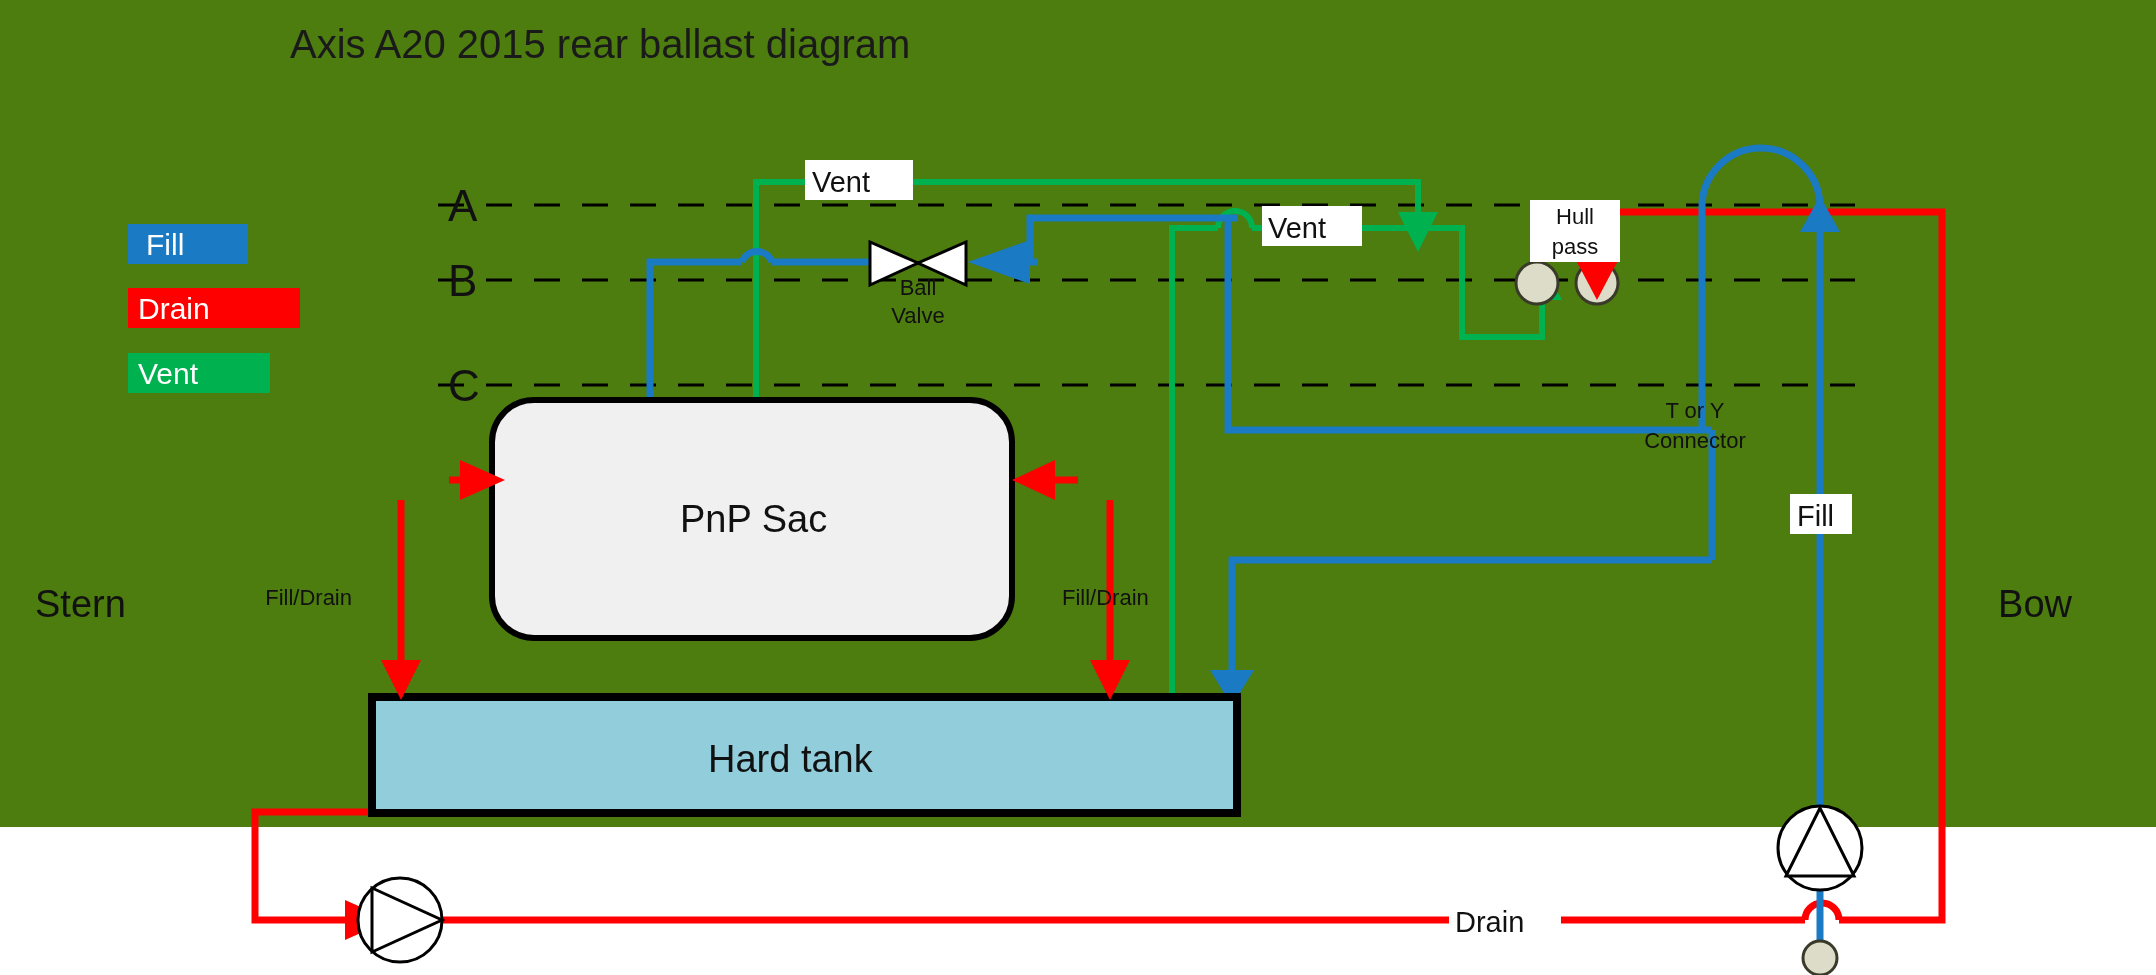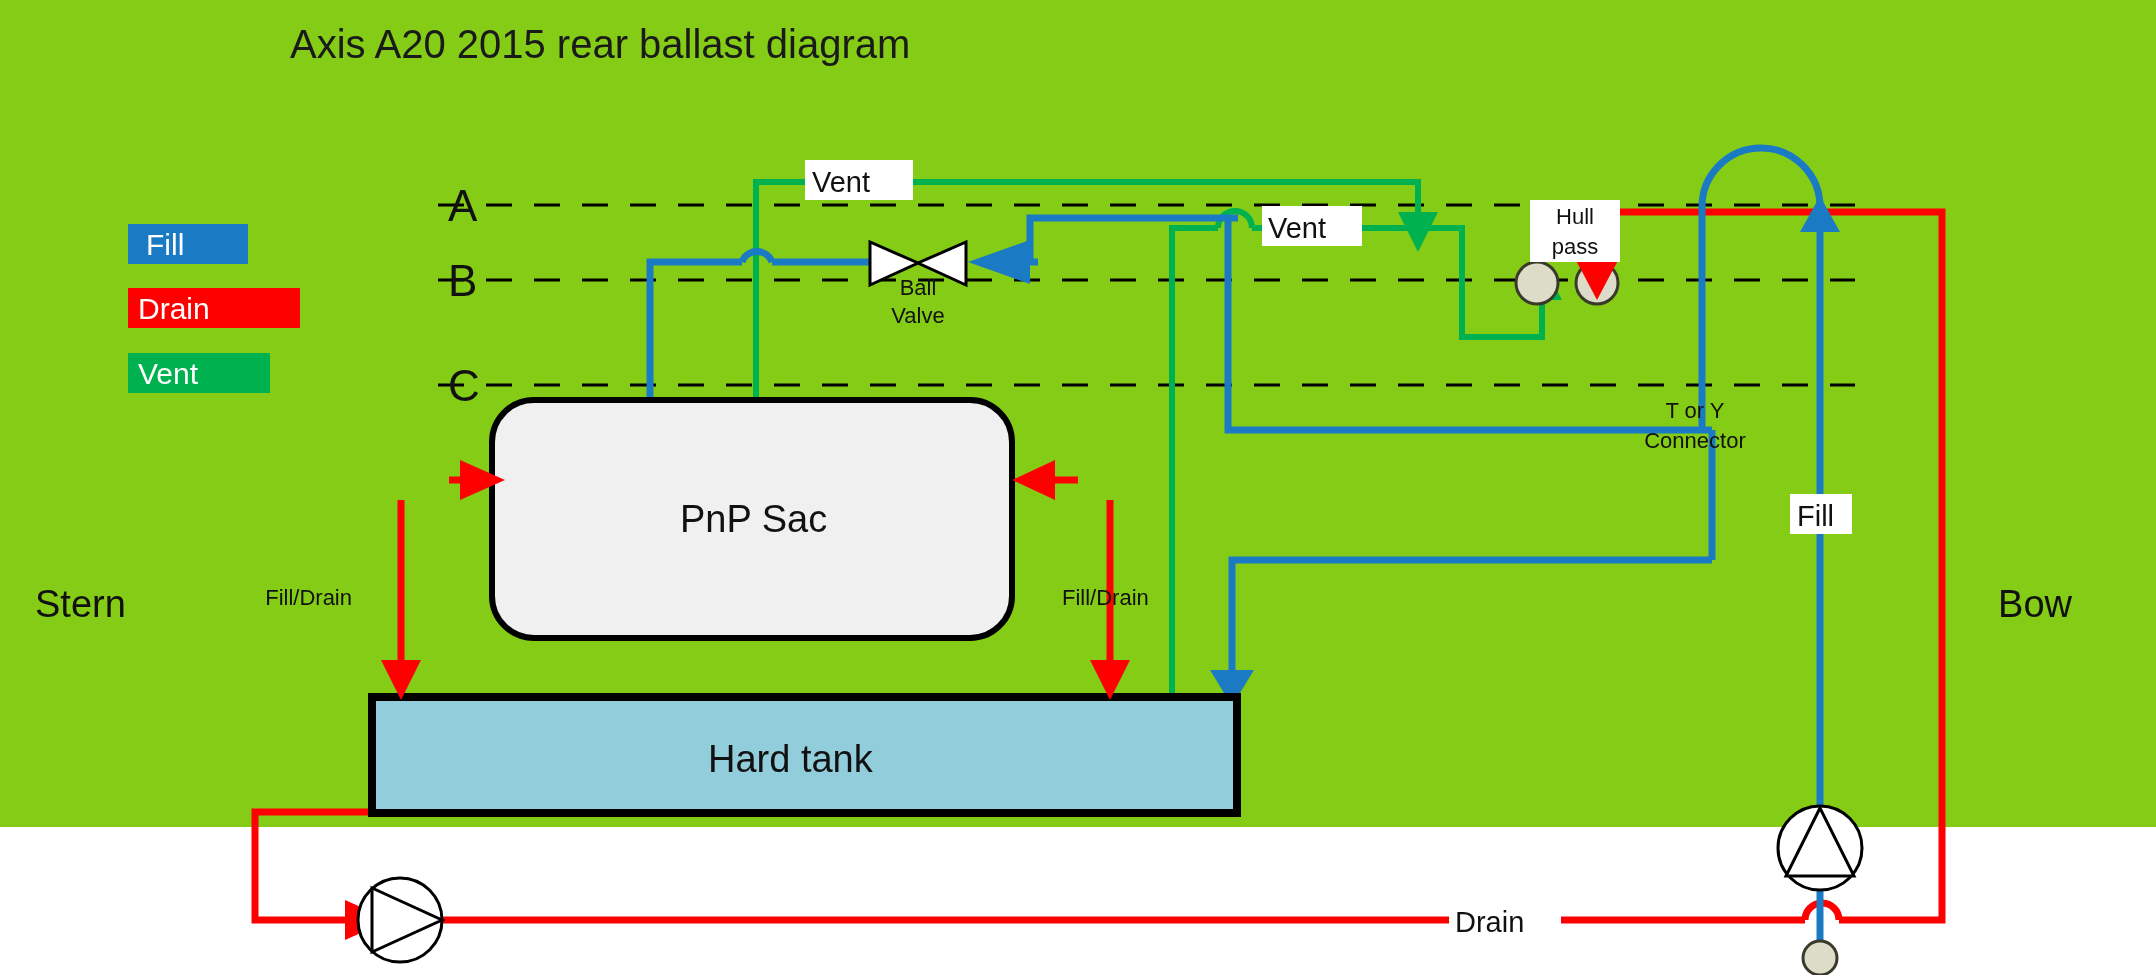--- a/index.html
+++ b/index.html
@@ -1,17 +1,17 @@
 <!DOCTYPE html>
 <html><head>
 <meta charset="utf-8">
 <style>
   html,body{margin:0;padding:0;background:#ffffff;}
   body{width:2156px;height:975px;overflow:hidden;font-family:"Liberation Sans",sans-serif;}
-  #stage{position:relative;width:2156px;height:827px;background:#84cc16;}
+  #stage{position:relative;width:2156px;height:827px;background:#4d7c0f;}
   svg#diagram{position:absolute;left:0;top:0;width:2156px;height:975px;}
   .ttl{font-family:"Liberation Sans",sans-serif;font-size:40px;fill:#1a1a1a;}
   .lbl{font-family:"Liberation Sans",sans-serif;font-size:29px;fill:#111;}
   .lbl-sm{font-family:"Liberation Sans",sans-serif;font-size:22px;fill:#111;}
   .lbl-big{font-family:"Liberation Sans",sans-serif;font-size:38px;fill:#111;}
   .lbl-ref{font-family:"Liberation Sans",sans-serif;font-size:44px;fill:#111;}
   .lbl-tank{font-family:"Liberation Sans",sans-serif;font-size:38px;fill:#111;}
   .legend-txt{font-family:"Liberation Sans",sans-serif;font-size:30px;fill:#ffffff;}
   .refline{stroke:#000;stroke-width:3;stroke-dasharray:26 22;fill:none;}
   .pipe{fill:none;stroke-linecap:butt;stroke-linejoin:miter;}

